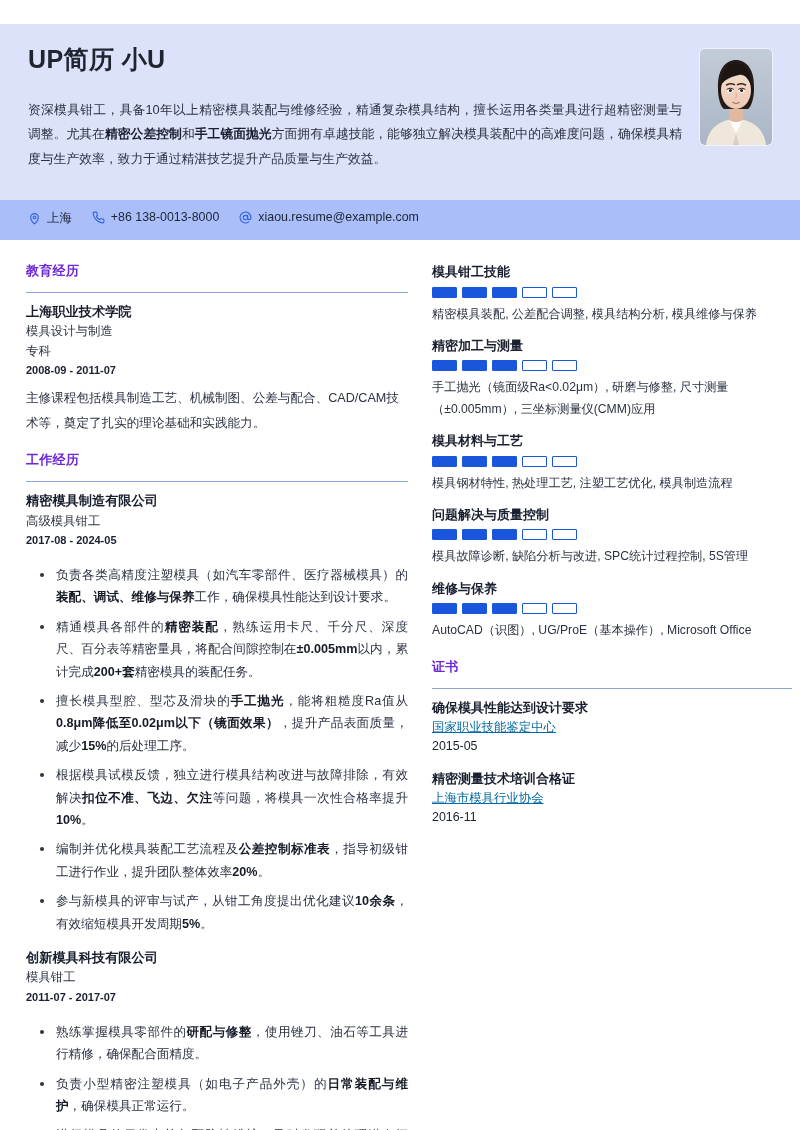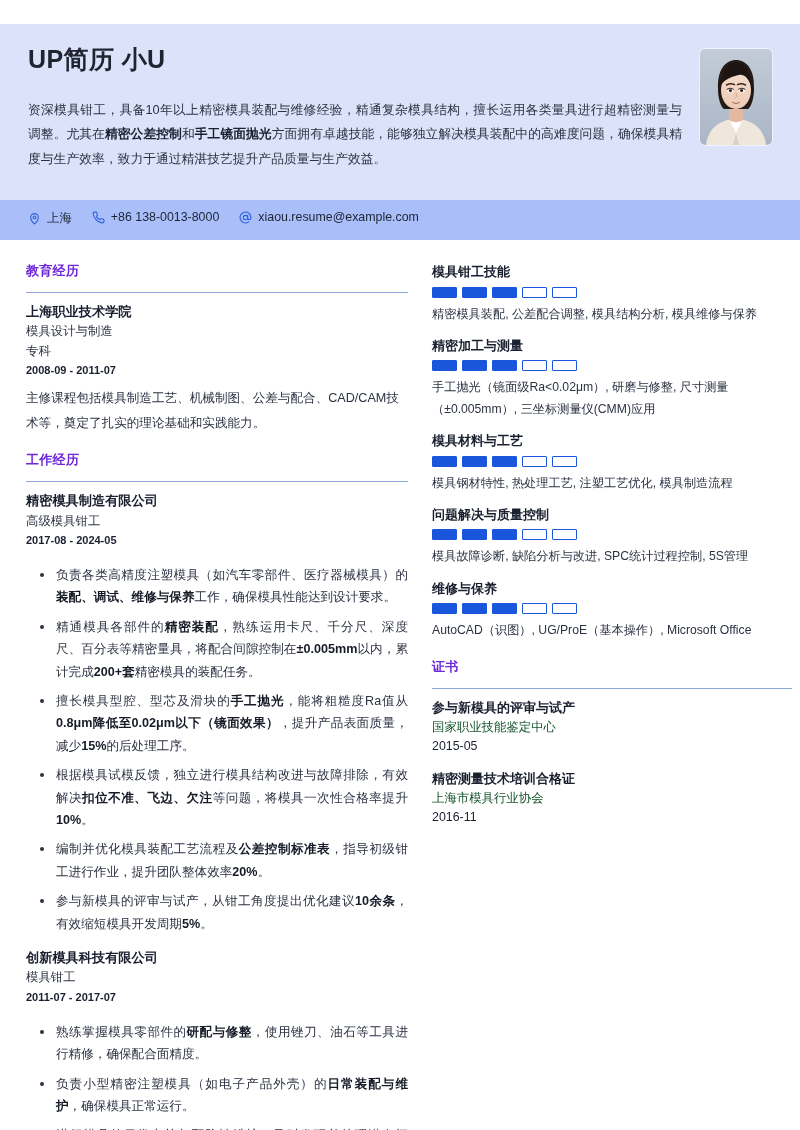--- a/index.html
+++ b/index.html
@@ -175,22 +175,23 @@
   
   .cert { margin-bottom: 12px; }
   .cert-name {
     font-size: 13px;
     font-weight: 700;
     color: #1b2030;
     line-height: 1.55;
   }
   .cert-issuer {
     font-size: 12.4px;
-    color: #14532d;
+    color: #0369a1;
     line-height: 1.55;
+    text-decoration: underline;
   }
   .cert-date {
     font-size: 12.4px;
     font-weight: 400;
     color: #1b2030;
     line-height: 1.6;
   }
 </style>
 </head>
 <body>
@@ -395,21 +396,21 @@
               </div>
               <div class="skill-items">AutoCAD（识图）, UG/ProE（基本操作）, Microsoft Office</div>
             </div>
           </div>
       </div>
 
       <div class="section">
         <div class="section-title">证书</div>
         <div>
             <div class="cert">
-              <div class="cert-name">参与新模具的评审与试产</div>
+              <div class="cert-name">确保模具性能达到设计要求</div>
               <div class="cert-issuer">国家职业技能鉴定中心</div>
               <div class="cert-date">2015-05</div>
             </div>
             <div class="cert">
               <div class="cert-name">精密测量技术培训合格证</div>
               <div class="cert-issuer">上海市模具行业协会</div>
               <div class="cert-date">2016-11</div>
             </div>
           </div>
       </div>

